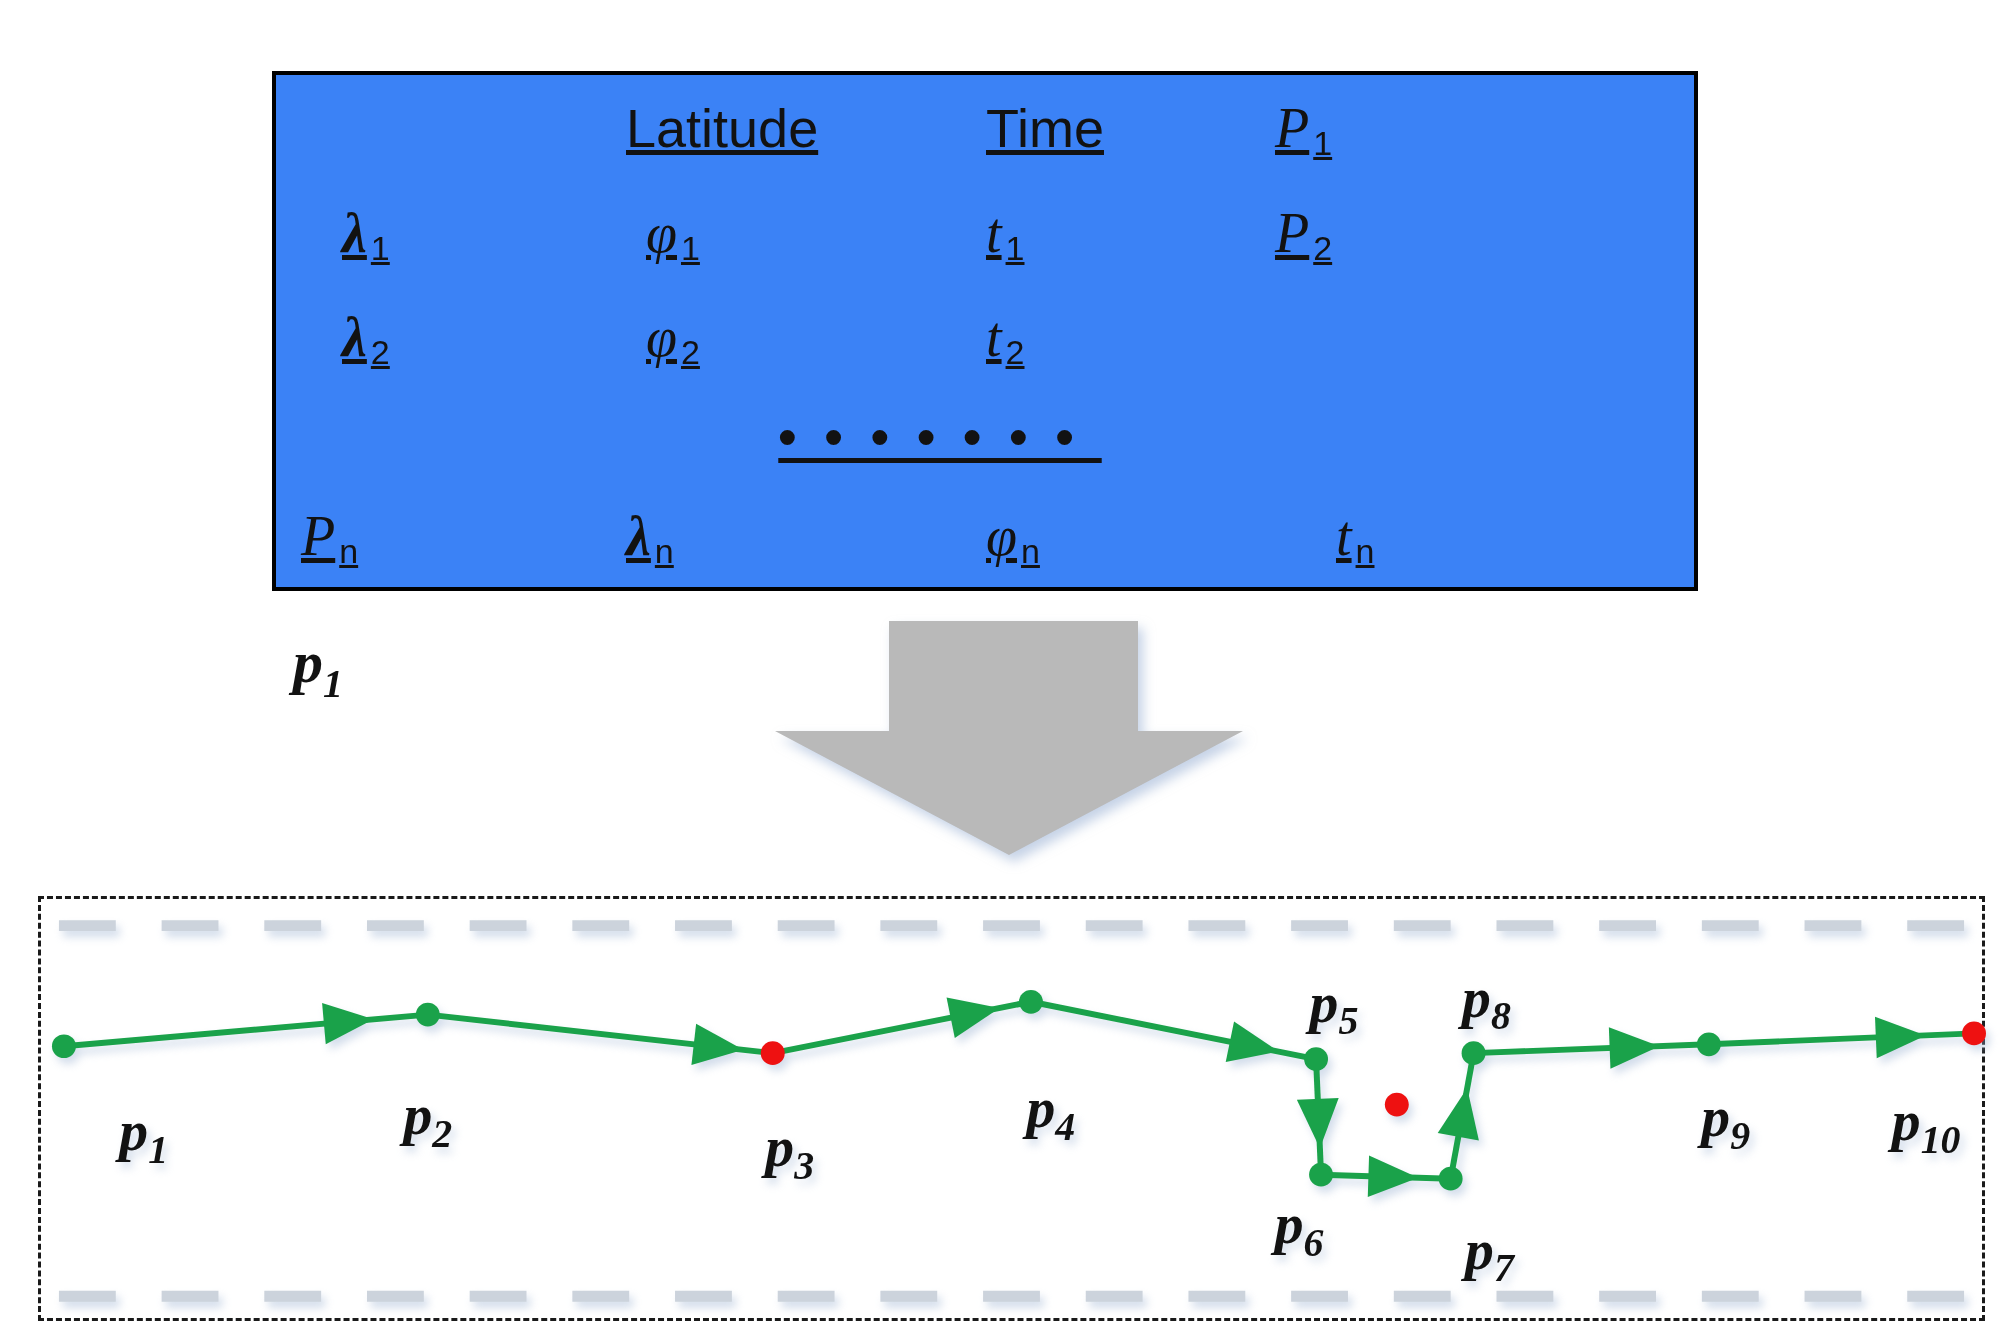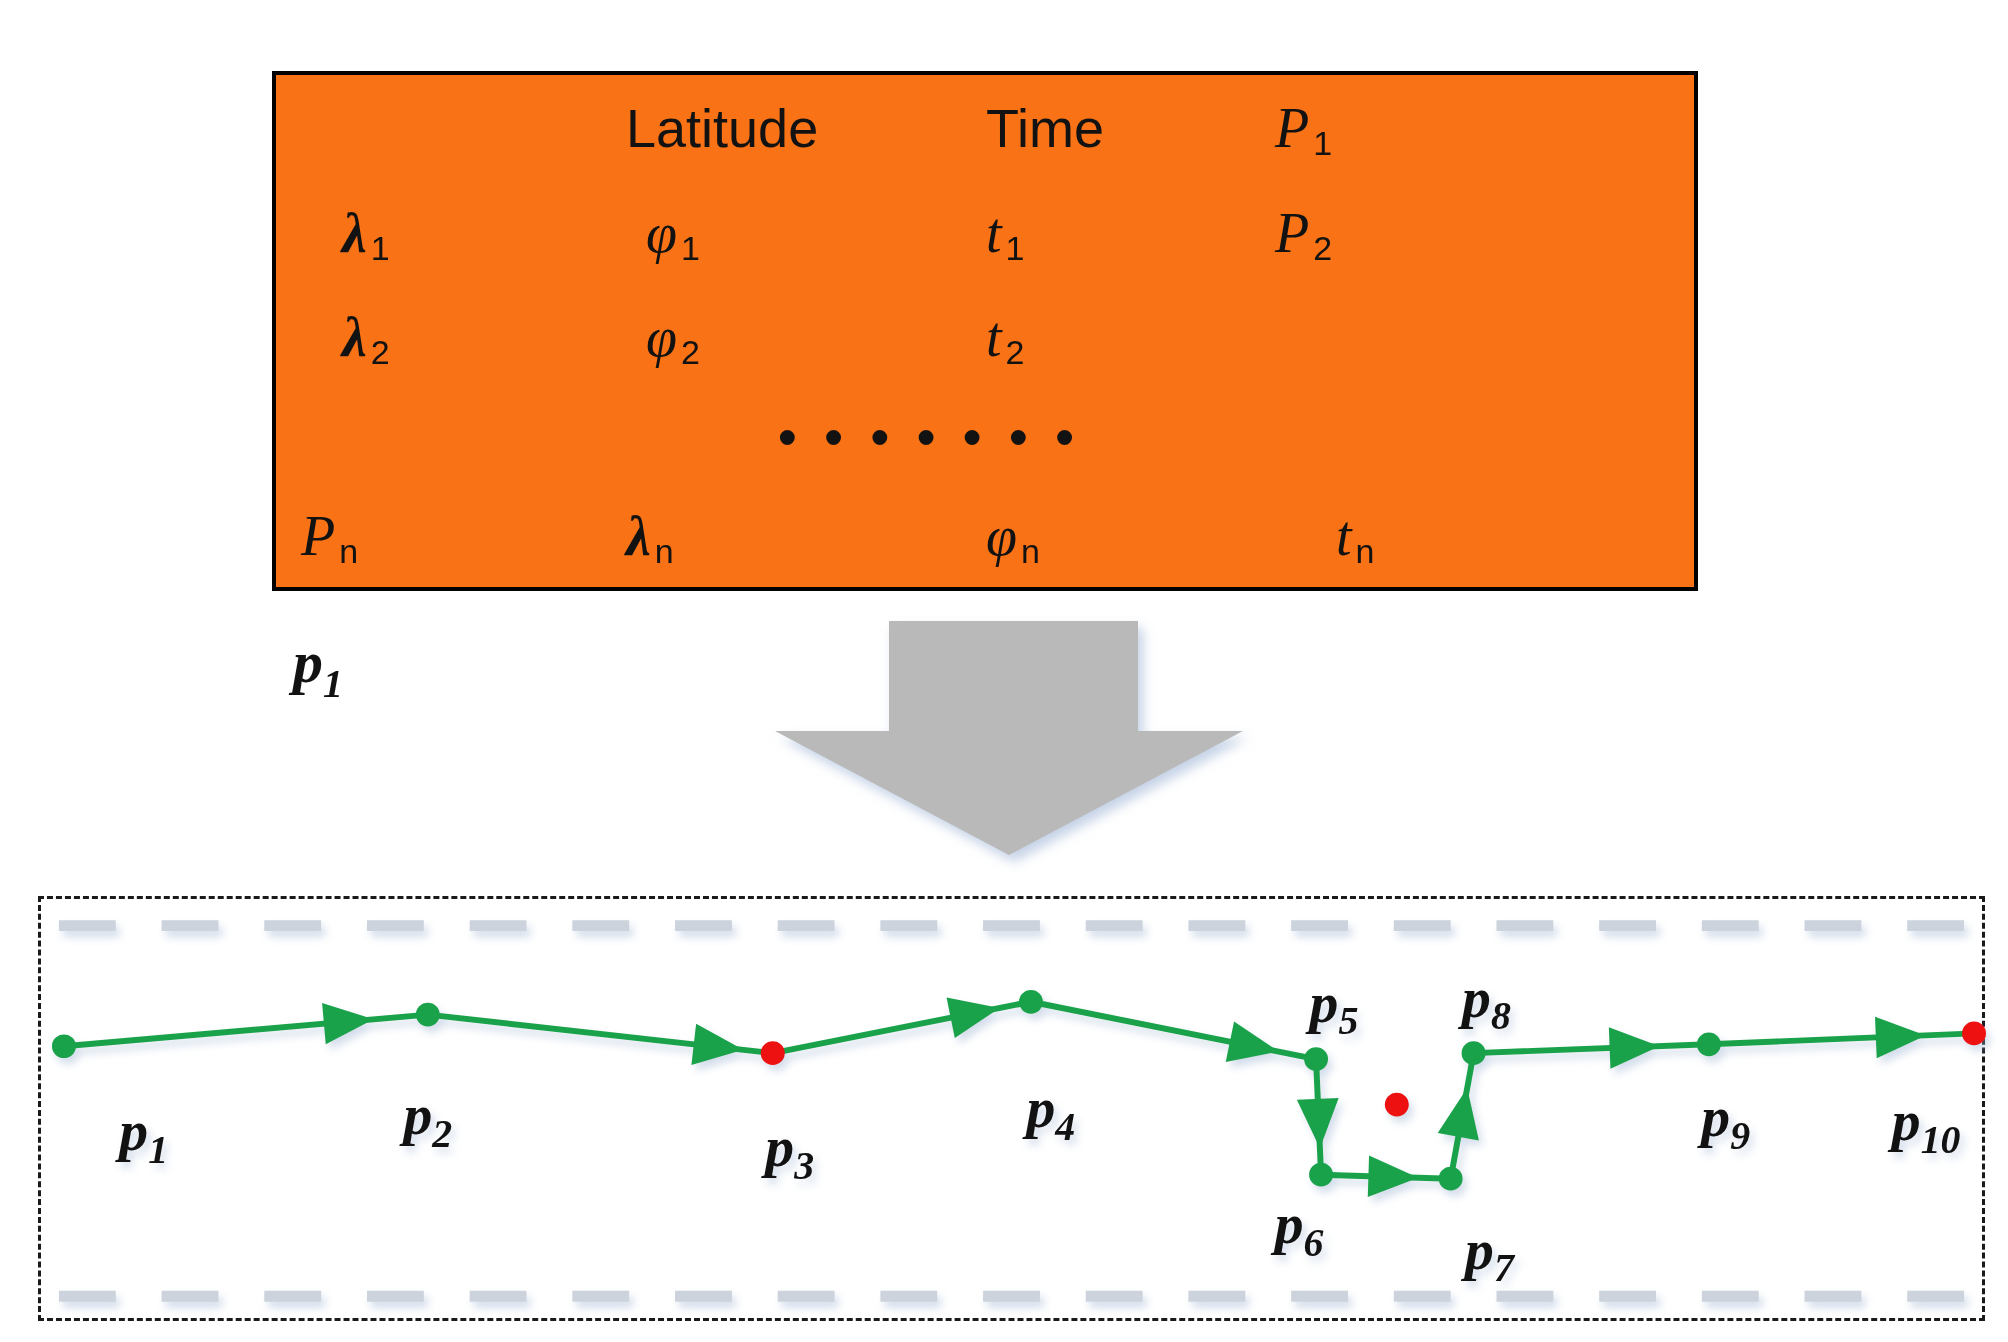--- a/index.html
+++ b/index.html
@@ -4,24 +4,25 @@
 <style>
   html,body{margin:0;padding:0;}
   body{
     width:2008px;height:1342px;background:#ffffff;position:relative;
     font-family:"Liberation Sans",sans-serif;color:#121212;overflow:hidden;
   }
 
   
   .table-box{
     position:absolute;left:272px;top:71px;width:1426px;height:520px;
-    border:4px solid #000;box-sizing:border-box;background:#f97316;
+    border:4px solid #000;box-sizing:border-box;background:#3b82f6;
     display:grid;
     grid-template-columns:284px 340px 350px 444px;
     grid-template-rows:106px 104px 104px 96px 102px;
+    text-decoration:underline;
   }
   .tcell{display:flex;align-items:center;font-size:54px;}
   .c0{padding-left:25px;}
   .c1{padding-left:66px;}
   .c2{padding-left:86px;}
   .c3{padding-left:86px;}
   .sym{font-style:italic;font-family:"Liberation Serif",serif;font-size:56px;}
   .sym.lam{font-weight:bold;}
   .tsub{font-size:34px;position:relative;top:15px;margin-left:4px;}
   .dots{

